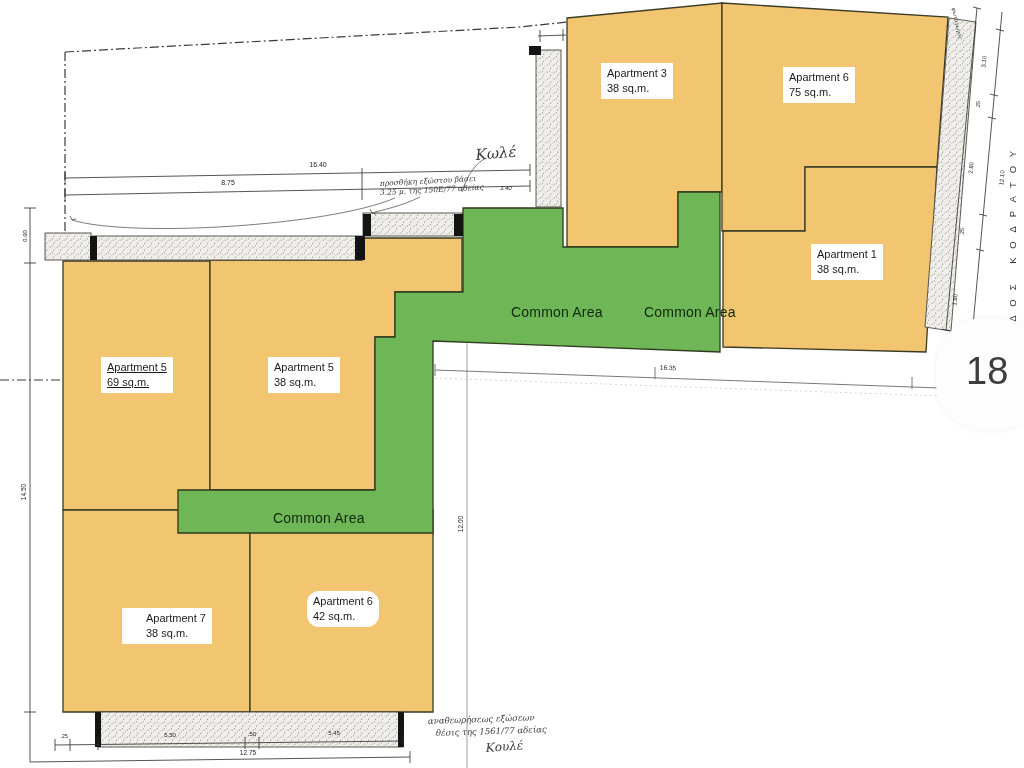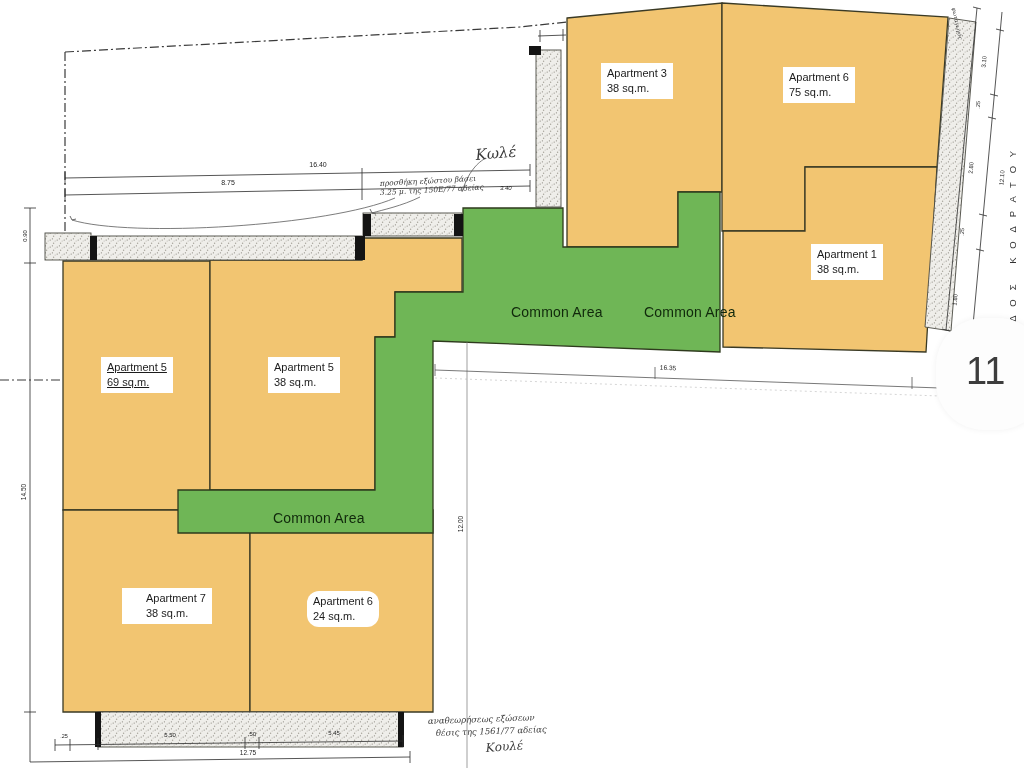--- a/index.html
+++ b/index.html
@@ -177,30 +177,30 @@
     <div>38 sq.m.</div>
   </div>
   <div class="apt-label" style="left:101px;top:357px;text-decoration:underline;">
     <div>Apartment 5</div>
     <div>69 sq.m.</div>
   </div>
   <div class="apt-label" style="left:268px;top:357px;">
     <div>Apartment 5</div>
     <div>38 sq.m.</div>
   </div>
-  <div class="apt-label" style="left:122px;top:588px;padding-left:24px;">
+  <div class="apt-label" style="left:122px;top:608px;padding-left:24px;">
     <div>Apartment 7</div>
     <div>38 sq.m.</div>
   </div>
   <div class="apt-label" style="left:307px;top:591px;border-radius:12px;">
     <div>Apartment 6</div>
-    <div>24 sq.m.</div>
+    <div>42 sq.m.</div>
   </div>
 
   <div class="ca-label" style="left:511px;top:304px;">Common Area</div>
   <div class="ca-label" style="left:644px;top:304px;">Common Area</div>
   <div class="ca-label" style="left:273px;top:510px;">Common Area</div>
 
   <div class="badge">
-    <span>11</span>
+    <span>18</span>
   </div>
 
 </div>
 
 </body></html>

